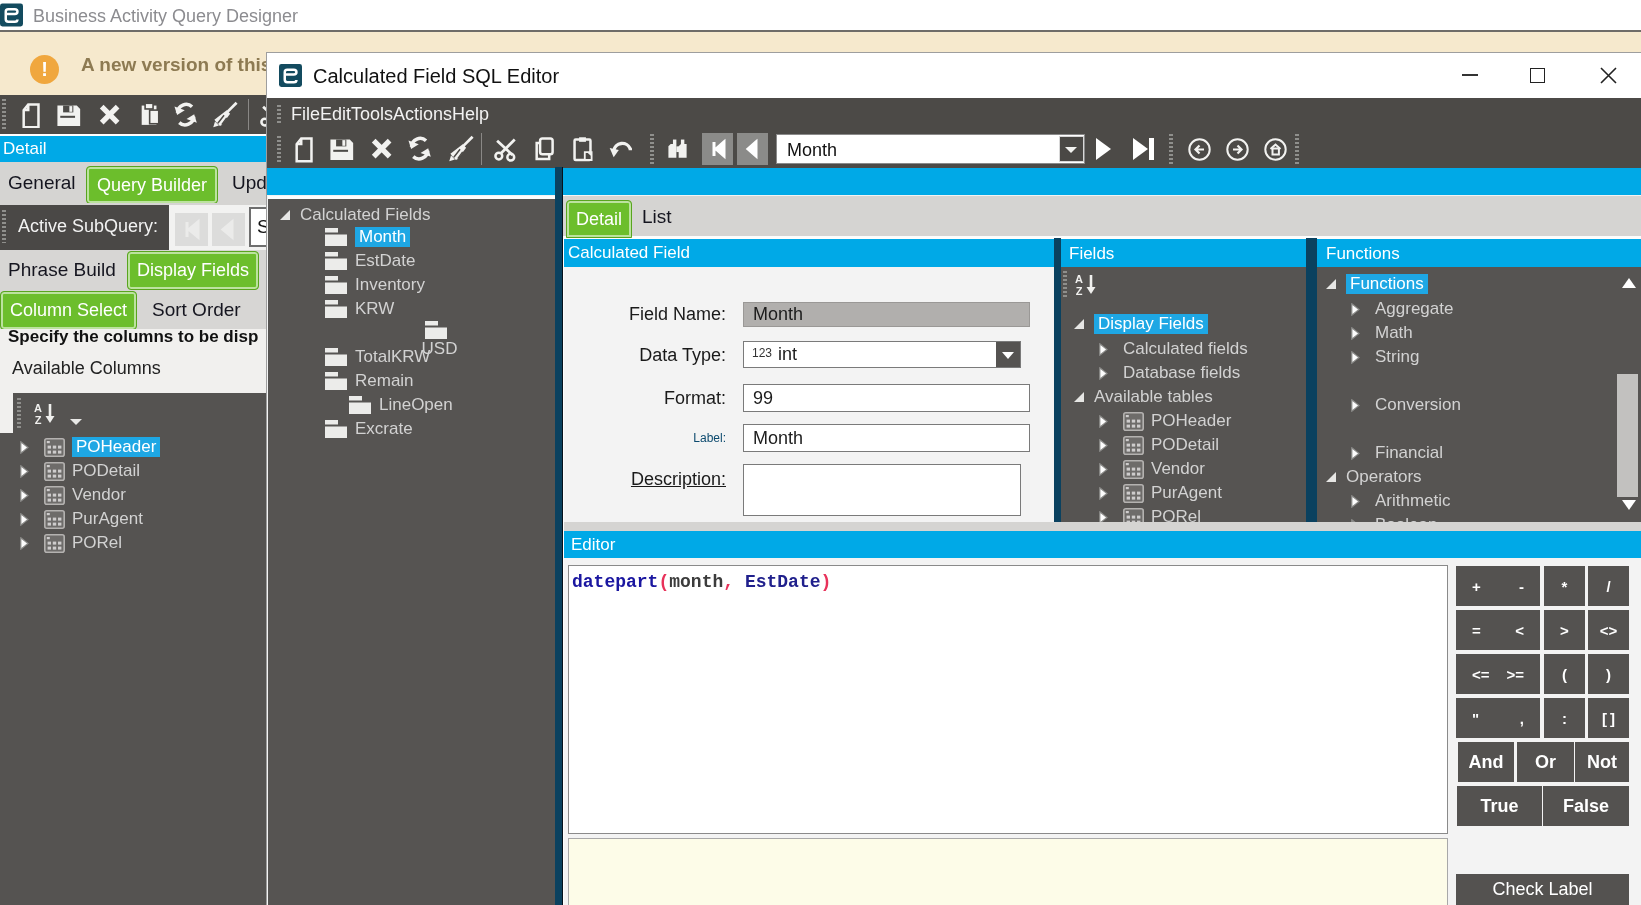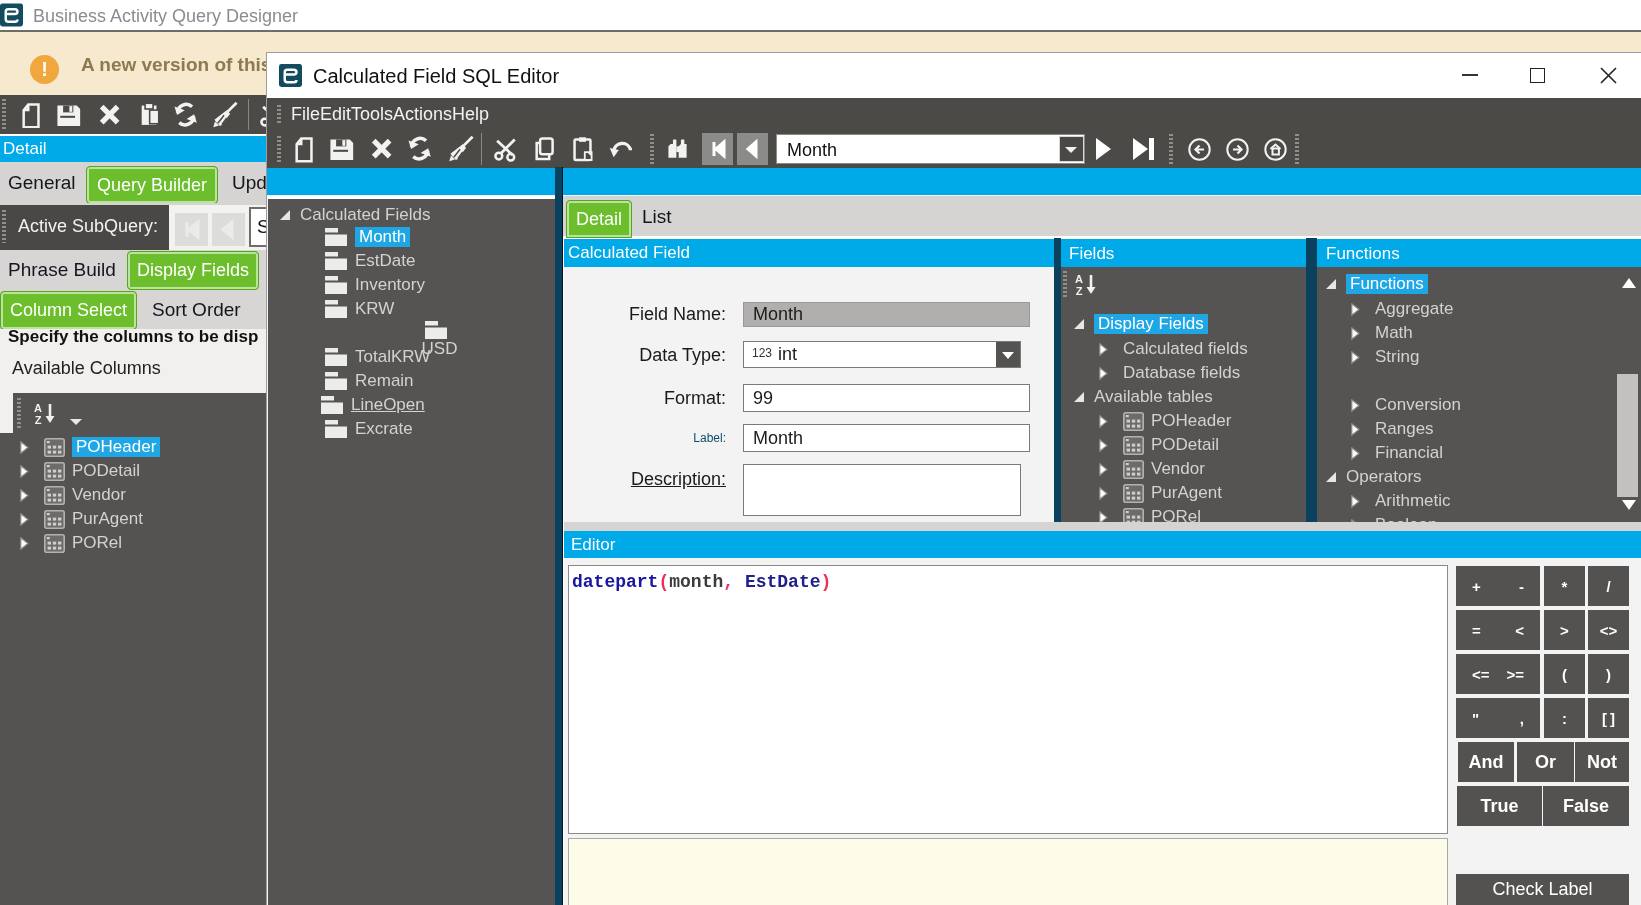--- a/index.html
+++ b/index.html
@@ -407,21 +407,21 @@
     </div>
     <div class="treerow" style="left:0;top:166px;padding-left:56px;width:100%;box-sizing:border-box;">
       <span style="display:flex;flex:none;margin-right:7px;">
         <svg width="24" height="18" viewBox="0 0 24 18" style="flex:none">
           <rect x="1" y="0" width="13" height="4.5" fill="#ececea"></rect>
           <rect x="1" y="6.5" width="22" height="11.5" fill="#ececea"></rect>
         </svg>
       </span>
       <span>Remain</span>
     </div>
-    <div class="treerow" style="left:0;top:190px;padding-left:52px;width:100%;box-sizing:border-box;text-decoration:underline;">
+    <div class="treerow" style="left:0;top:190px;padding-left:80px;width:100%;box-sizing:border-box;">
       <span style="display:flex;flex:none;margin-right:7px;">
         <svg width="24" height="18" viewBox="0 0 24 18" style="flex:none">
           <rect x="1" y="0" width="13" height="4.5" fill="#ececea"></rect>
           <rect x="1" y="6.5" width="22" height="11.5" fill="#ececea"></rect>
         </svg>
       </span>
       <span>LineOpen</span>
     </div>
     <div class="treerow" style="left:0;top:214px;padding-left:56px;width:100%;box-sizing:border-box;">
       <span style="display:flex;flex:none;margin-right:7px;">
@@ -658,28 +658,20 @@
       <span>String</span>
     </div>
     <div class="treerow" style="left:0;top:133px;padding-left:34px;width:100%;box-sizing:border-box;">
       <span style="display:flex;width:24px;flex:none;">
         <svg width="9" height="13" viewBox="0 0 9 13" style="flex:none">
           <path d="M0.8 0.8 L8 6.5 L0.8 12.2 Z" fill="#fdfdfd" stroke="#8a8a88" stroke-width="1.2"></path>
         </svg>
       </span>
       <span>Conversion</span>
     </div>
-    <div class="treerow" style="left:0;top:157px;padding-left:34px;width:100%;box-sizing:border-box;">
-      <span style="display:flex;width:24px;flex:none;">
-        <svg width="9" height="13" viewBox="0 0 9 13" style="flex:none">
-          <path d="M0.8 0.8 L8 6.5 L0.8 12.2 Z" fill="#fdfdfd" stroke="#8a8a88" stroke-width="1.2"></path>
-        </svg>
-      </span>
-      <span>Ranges</span>
-    </div>
     <div class="treerow" style="left:0;top:181px;padding-left:34px;width:100%;box-sizing:border-box;">
       <span style="display:flex;width:24px;flex:none;">
         <svg width="9" height="13" viewBox="0 0 9 13" style="flex:none">
           <path d="M0.8 0.8 L8 6.5 L0.8 12.2 Z" fill="#fdfdfd" stroke="#8a8a88" stroke-width="1.2"></path>
         </svg>
       </span>
       <span>Financial</span>
     </div>
     <div class="treerow" style="left:0;top:205px;padding-left:9px;width:100%;box-sizing:border-box;">
       <span style="display:flex;width:20px;flex:none;">

